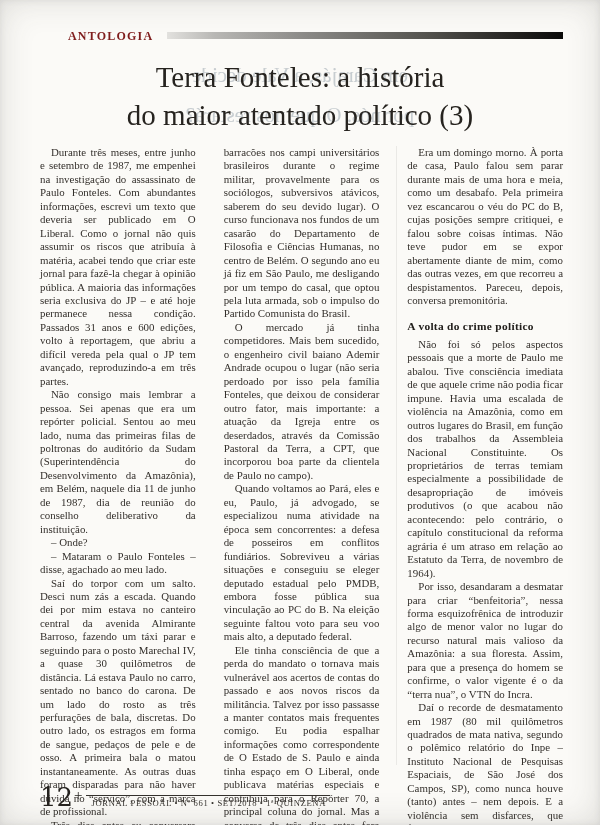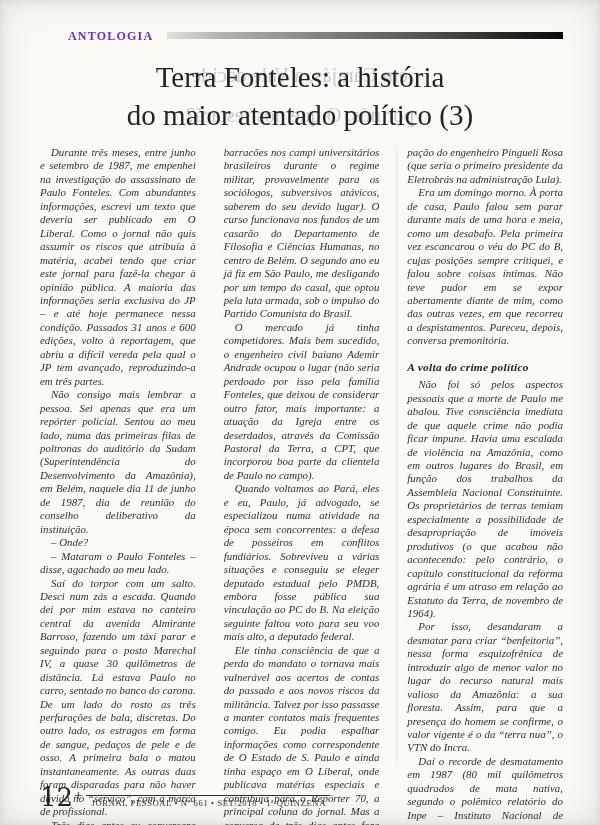--- a/index.html
+++ b/index.html
@@ -12,21 +12,21 @@
   .vignette{
     position:absolute;inset:0;pointer-events:none;z-index:9;
     box-shadow:inset 0 0 34px rgba(60,60,58,.16), inset 0 0 6px rgba(60,60,58,.10);
   }
   
   .header{
     position:absolute;top:29px;left:40px;right:37px;
     display:flex;align-items:center;
   }
   .section-label{
-    font-weight:bold;font-size:12px;letter-spacing:1.2px;color:#6d28d9;
+    font-weight:bold;font-size:12px;letter-spacing:1.2px;color:#7f1d1d;
     padding-left:28px;white-space:nowrap;
   }
   .header-bar{
     flex:1;height:7px;margin-left:14px;margin-top:-3px;
     background:linear-gradient(90deg,#e2e1de 0%,#b8b7b4 12%,#8a8986 35%,#55544f 65%,#232220 88%,#0a0a09 100%);
   }
   
   .show-through{
     position:absolute;top:55px;left:0;width:100%;text-align:center;
     transform:scaleX(-1);
@@ -34,21 +34,21 @@
     z-index:1;user-select:none;
   }
   
   .title{
     position:absolute;top:58px;left:0;width:100%;text-align:center;z-index:2;
     font-size:29px;line-height:38px;color:#26231f;
   }
   
   .columns{
     position:absolute;top:146px;left:40px;right:37px;bottom:60px;
-    display:flex;gap:28px;z-index:2;font-style:italic;
+    display:flex;gap:28px;z-index:2;
   }
   .column{
     flex:1 1 0;min-width:0;
     font-size:10.9px;line-height:13.45px;text-align:justify;
     hyphens:auto;-webkit-hyphens:auto;
   }
   .column.rule-left{border-left:1px solid rgba(90,90,88,.10);padding-left:10px;margin-left:-11px;}
   .column p{margin:0;text-indent:11px;}
   .column p.cont{text-indent:0;}
   .crime-heading{
@@ -102,21 +102,20 @@
     <p>Três dias antes eu conversara com ele, na mais longa de todas as nossas conversas. Conheci Paulo através de sua futura mulher, Hecilda, colega de curso no barracão das Ciências Sociais (curso invariavelmente confinado a</p>
   </div>
   <div class="column">
     <p class="cont">barracões nos campi universitários brasileiros durante o regime militar, provavelmente para os sociólogos, subversivos atávicos, saberem do seu devido lugar). O curso funcionava nos fundos de um casarão do Departamento de Filosofia e Ciências Humanas, no centro de Belém. O segundo ano eu já fiz em São Paulo, me desligando por um tempo do casal, que optou pela luta armada, sob o impulso do Partido Comunista do Brasil.</p>
     <p>O mercado já tinha competidores. Mais bem sucedido, o engenheiro civil baiano Ademir Andrade ocupou o lugar (não seria perdoado por isso pela família Fonteles, que deixou de considerar outro fator, mais importante: a atuação da Igreja entre os deserdados, através da Comissão Pastoral da Terra, a CPT, que incorporou boa parte da clientela de Paulo no campo).</p>
     <p>Quando voltamos ao Pará, eles e eu, Paulo, já advogado, se especializou numa atividade na época sem concorrentes: a defesa de posseiros em conflitos fundiários. Sobreviveu a várias situações e conseguiu se eleger deputado estadual pelo PMDB, embora fosse pública sua vinculação ao PC do B. Na eleição seguinte faltou voto para seu voo mais alto, a deputado federal.</p>
     <p>Ele tinha consciência de que a perda do mandato o tornava mais vulnerável aos acertos de contas do passado e aos novos riscos da militância. Talvez por isso passasse a manter contatos mais frequentes comigo. Eu podia espalhar informações como correspondente de O Estado de S. Paulo e ainda tinha espaço em O Liberal, onde publicava matérias especiais e contribuía para o Repórter 70, a principal coluna do jornal. Mas a conversa de três dias antes fora excepcionalmente profunda.</p>
     <p>Saímos de um debate sobre energia no auditório do Colégio Lauro Sodré (transformado recentemente em palacete para ser a sede do Tribunal de Justiça do Estado), com a partici-</p>
   </div>
   <div class="column rule-left">
-    <p class="cont">pação do engenheiro Pingueli Rosa (que seria o primeiro presidente da Eletrobrás na administração Lula).</p>
     <p>Era um domingo morno. À porta de casa, Paulo falou sem parar durante mais de uma hora e meia, como um desabafo. Pela primeira vez escancarou o véu do PC do B, cujas posições sempre critiquei, e falou sobre coisas íntimas. Não teve pudor em se expor abertamente diante de mim, como das outras vezes, em que recorreu a despistamentos. Pareceu, depois, conversa premonitória.</p>
     <div class="crime-heading">A volta do crime político</div>
     <p>Não foi só pelos aspectos pessoais que a morte de Paulo me abalou. Tive consciência imediata de que aquele crime não podia ficar impune. Havia uma escalada de violência na Amazônia, como em outros lugares do Brasil, em função dos trabalhos da Assembleia Nacional Constituinte. Os proprietários de terras temiam especialmente a possibilidade de desapropriação de imóveis produtivos (o que acabou não acontecendo: pelo contrário, o capítulo constitucional da reforma agrária é um atraso em relação ao Estatuto da Terra, de novembro de 1964).</p>
     <p>Por isso, desandaram a desmatar para criar “benfeitoria”, nessa forma esquizofrênica de introduzir algo de menor valor no lugar do recurso natural mais valioso da Amazônia: a sua floresta. Assim, para que a presença do homem se confirme, o valor vigente é o da “terra nua”, o VTN do Incra.</p>
     <p>Daí o recorde de desmatamento em 1987 (80 mil quilômetros quadrados de mata nativa, segundo o polêmico relatório do Inpe – Instituto Nacional de Pesquisas Espaciais, de São José dos Campos, SP), como nunca houve (tanto) antes – nem depois. E a violência sem disfarces, que fulminou Paulo Fonteles e continuaria sua escalada a partir daí.</p>
 
   </div>
 </div>
 
 <div class="footer">

